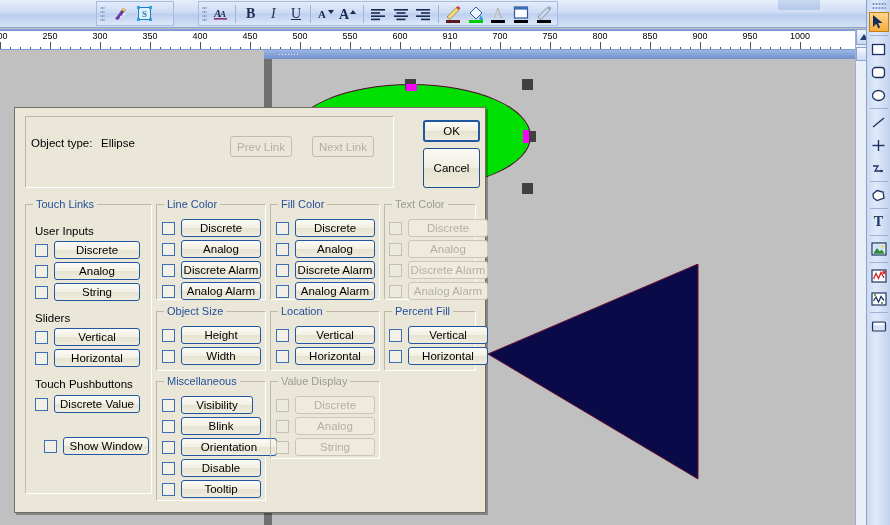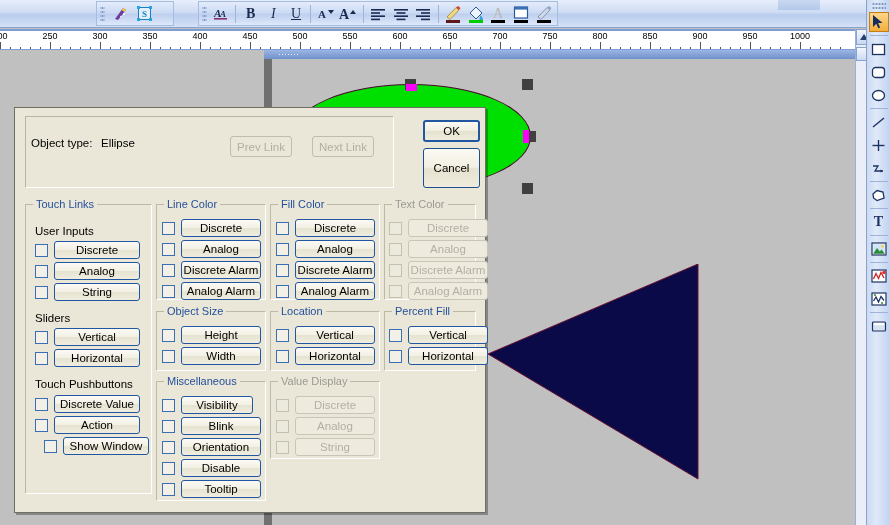--- a/index.html
+++ b/index.html
@@ -371,21 +371,21 @@
       <div class="tick minor" style="left: 360px;"></div>
       <div class="tick minor" style="left: 370px;"></div>
       <div class="tick minor" style="left: 380px;"></div>
       <div class="tick minor" style="left: 390px;"></div>
       <div class="ruler-num" style="left: 400px;">600</div>
       <div class="tick major" style="left: 400px;"></div>
       <div class="tick minor" style="left: 410px;"></div>
       <div class="tick minor" style="left: 420px;"></div>
       <div class="tick minor" style="left: 430px;"></div>
       <div class="tick minor" style="left: 440px;"></div>
-      <div class="ruler-num" style="left: 450px;">650</div>
+      <div class="ruler-num" style="left: 450px;">910</div>
       <div class="tick major" style="left: 450px;"></div>
       <div class="tick minor" style="left: 460px;"></div>
       <div class="tick minor" style="left: 470px;"></div>
       <div class="tick minor" style="left: 480px;"></div>
       <div class="tick minor" style="left: 490px;"></div>
       <div class="ruler-num" style="left: 500px;">700</div>
       <div class="tick major" style="left: 500px;"></div>
       <div class="tick minor" style="left: 510px;"></div>
       <div class="tick minor" style="left: 520px;"></div>
       <div class="tick minor" style="left: 530px;"></div>
@@ -504,24 +504,20 @@
     <div class="row" style="left:20px;top:241px;">
       <div class="cbx"></div>
       <div class="lbtn" style="width:86px;">Horizontal</div>
     </div>
 
     <div class="sub-label" style="left:20px;top:270px;">Touch Pushbuttons</div>
     <div class="row" style="left:20px;top:287px;">
       <div class="cbx"></div>
       <div class="lbtn" style="width:86px;">Discrete Value</div>
     </div>
-    <div class="row" style="left:20px;top:308px;">
-      <div class="cbx"></div>
-      <div class="lbtn" style="width:86px;">Action</div>
-    </div>
     <div class="row" style="left:20px;top:329px;margin-left:9px;">
       <div class="cbx"></div>
       <div class="lbtn" style="width:86px;">Show Window</div>
     </div>
 
     <div class="grp" style="left:141px;top:96px;width:110px;height:96px;">
       <div class="grp-title">Line Color</div>
     </div>
     <div class="row" style="left:147px;top:111px;">
       <div class="cbx"></div>
@@ -558,21 +554,21 @@
     <div class="row" style="left:147px;top:288px;">
       <div class="cbx"></div>
       <div class="lbtn" style="width:72px;">Visibility</div>
     </div>
     <div class="row" style="left:147px;top:309px;">
       <div class="cbx"></div>
       <div class="lbtn" style="width:80px;">Blink</div>
     </div>
     <div class="row" style="left:147px;top:330px;">
       <div class="cbx"></div>
-      <div class="lbtn" style="width:80px;">Orientation</div>
+      <div class="lbtn" style="width:96px;">Orientation</div>
     </div>
     <div class="row" style="left:147px;top:351px;">
       <div class="cbx"></div>
       <div class="lbtn" style="width:80px;">Disable</div>
     </div>
     <div class="row" style="left:147px;top:372px;">
       <div class="cbx"></div>
       <div class="lbtn" style="width:80px;">Tooltip</div>
     </div>
 

